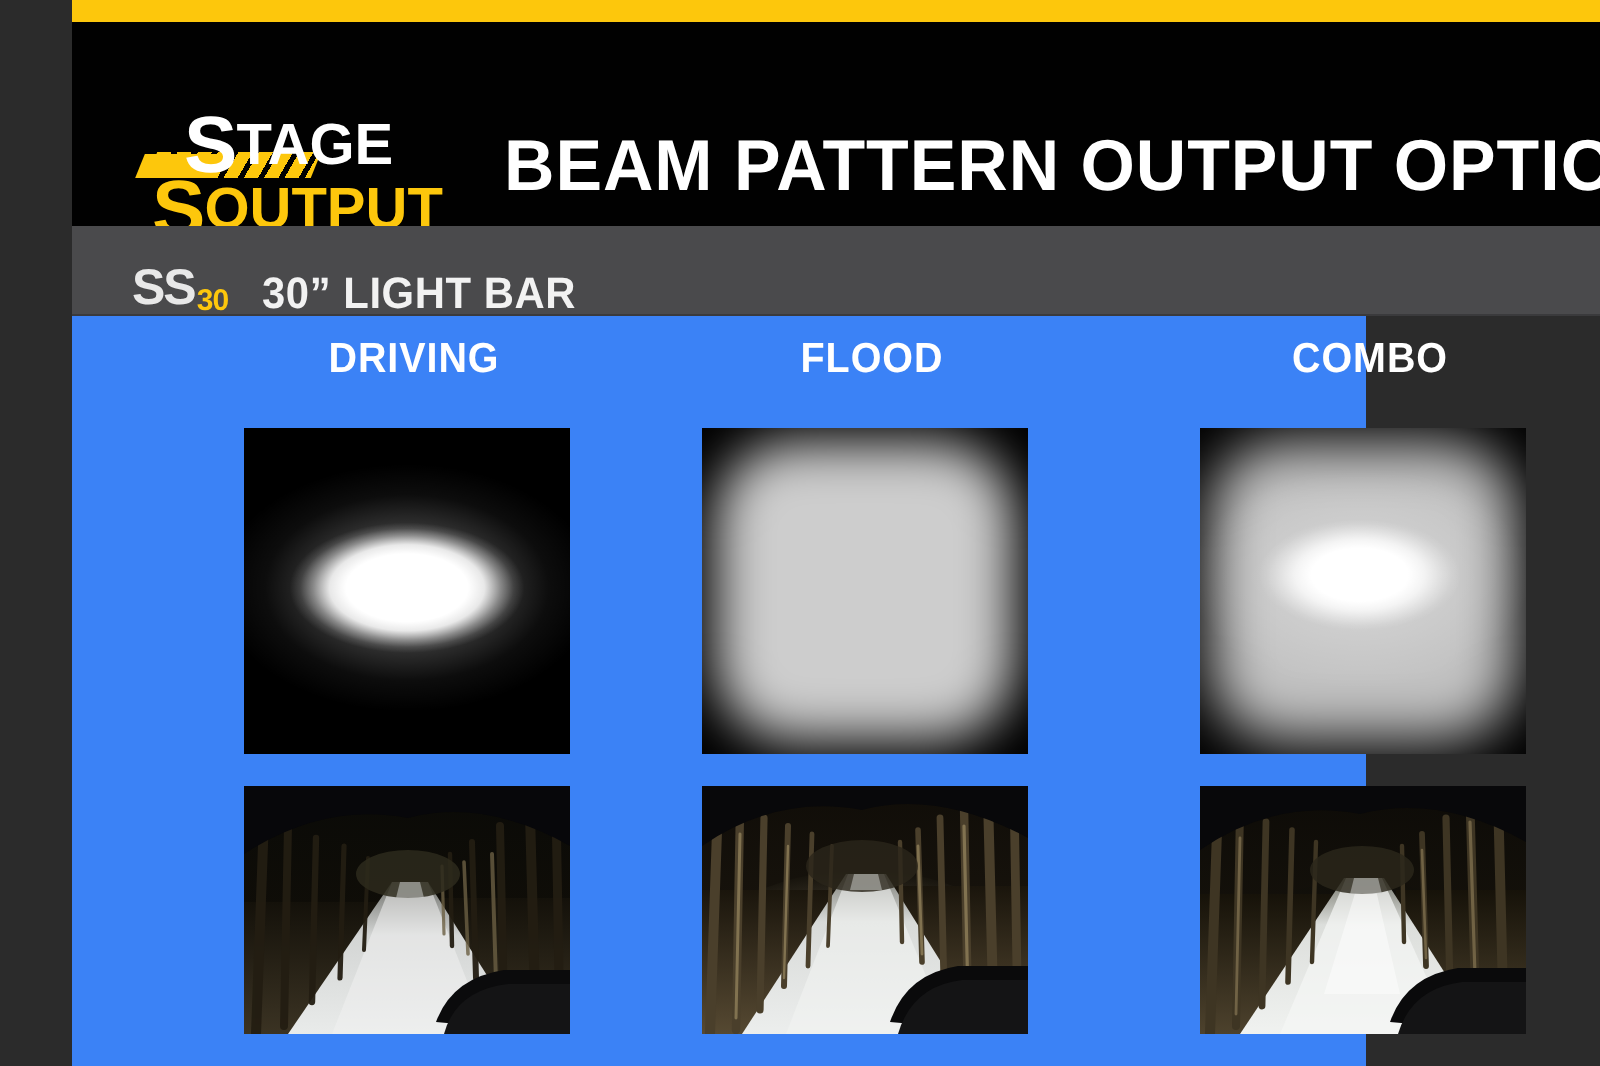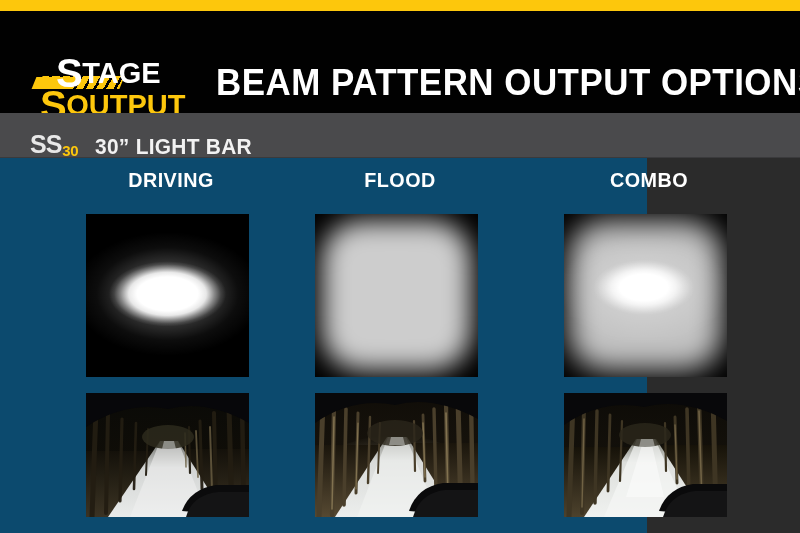--- a/index.html
+++ b/index.html
@@ -7,21 +7,22 @@
   html, body {
     width:800px; height:533px;
     background:#2b2b2b;
     font-family:"Liberation Sans", sans-serif;
     overflow:hidden;
   }
 
   #page {
     position:relative;
     width:647px; height:533px;
-    background:#0c4a6e;
+    background:#3b82f6;
+    margin-left:36px;
   }
 
   
   .top-stripe {
     position:absolute; left:0; top:0;
     width:800px; height:11px;
     background:#fdc70c;
   }
 
   

